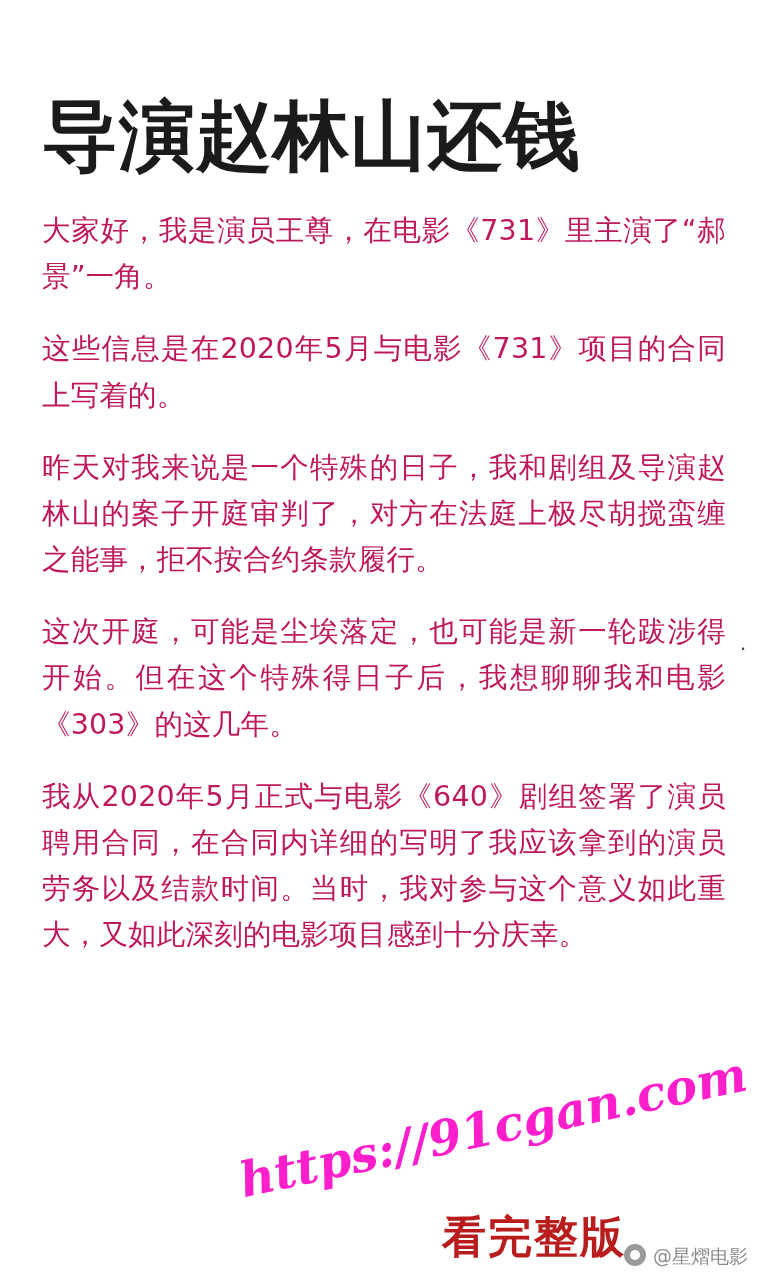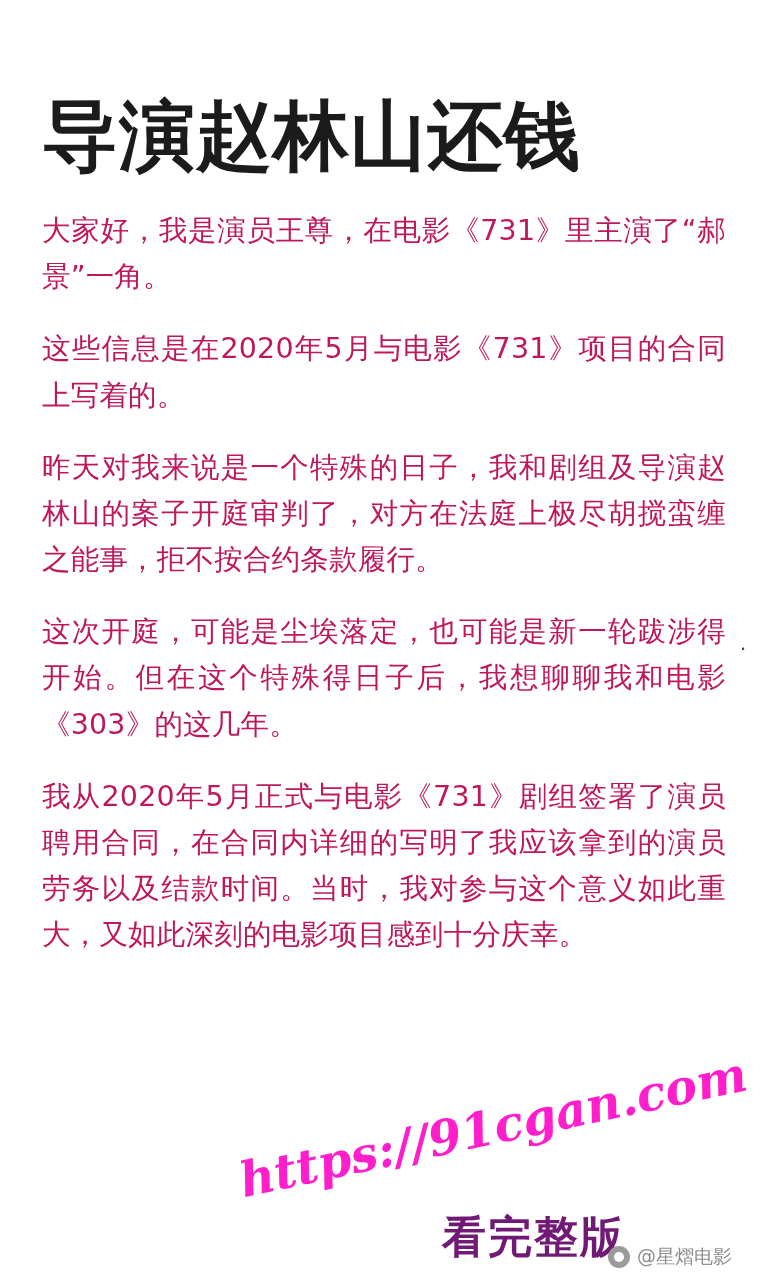--- a/index.html
+++ b/index.html
@@ -81,36 +81,36 @@
       -2px  2px 0 #ffffff,
        2px  2px 0 #ffffff;
   }
   .wm-cta {
     position: absolute;
     left: 442px;
     top: 1208px;
     font-size: 44px;
     font-weight: 700;
     font-family: "DejaVu Sans", "Liberation Sans", sans-serif;
-    color: #701a75;
+    color: #b91c1c;
     letter-spacing: 2px;
     white-space: nowrap;
     text-shadow:
       -2px -2px 0 #ffffff,
        2px -2px 0 #ffffff,
       -2px  2px 0 #ffffff,
        2px  2px 0 #ffffff;
     text-align: right;
   }
   .wb-credit {
     position: absolute;
-    right: 36px;
+    right: 20px;
     bottom: 10px;
     display: flex;
-    align-items: center;
+    align-items: flex-start;
     gap: 7px;
     color: #8c8c8c;
     font-size: 19px;
     font-family: "DejaVu Sans", "Liberation Sans", sans-serif;
   }
   .wb-eye {
     width: 22px;
     height: 22px;
     border-radius: 50%;
     background: #9a9a9a;
@@ -133,21 +133,21 @@
 
 <div class="page">
 
   <h1 class="doc-title">导演赵林山还钱</h1>
 
   <div class="body-copy">
     <p class="para">大家好，我是演员王尊，在电影《731》里主演了“郝景”一角。</p>
     <p class="para">这些信息是在2020年5月与电影《731》项目的合同上写着的。</p>
     <p class="para">昨天对我来说是一个特殊的日子，我和剧组及导演赵林山的案子开庭审判了，对方在法庭上极尽胡搅蛮缠之能事，拒不按合约条款履行。</p>
     <p class="para">这次开庭，可能是尘埃落定，也可能是新一轮跋涉得开始。但在这个特殊得日子后，我想聊聊我和电影《303》的这几年。</p>
-    <p class="para">我从2020年5月正式与电影《731》剧组签署了演员聘用合同，在合同内详细的写明了我应该拿到的演员劳务以及结款时间。当时，我对参与这个意义如此重大，又如此深刻的电影项目感到十分庆幸。</p>
+    <p class="para">我从2020年5月正式与电影《640》剧组签署了演员聘用合同，在合同内详细的写明了我应该拿到的演员劳务以及结款时间。当时，我对参与这个意义如此重大，又如此深刻的电影项目感到十分庆幸。</p>
   </div>
 
   <span class="stray-dot">.</span>
 
   <div class="watermark">
     <span class="wm-url">https://91cgan.com</span>
     <span class="wm-cta">看完整版</span>
     <div class="wb-credit">
       <span class="wb-eye"></span>
       <span>@星熠电影</span>

